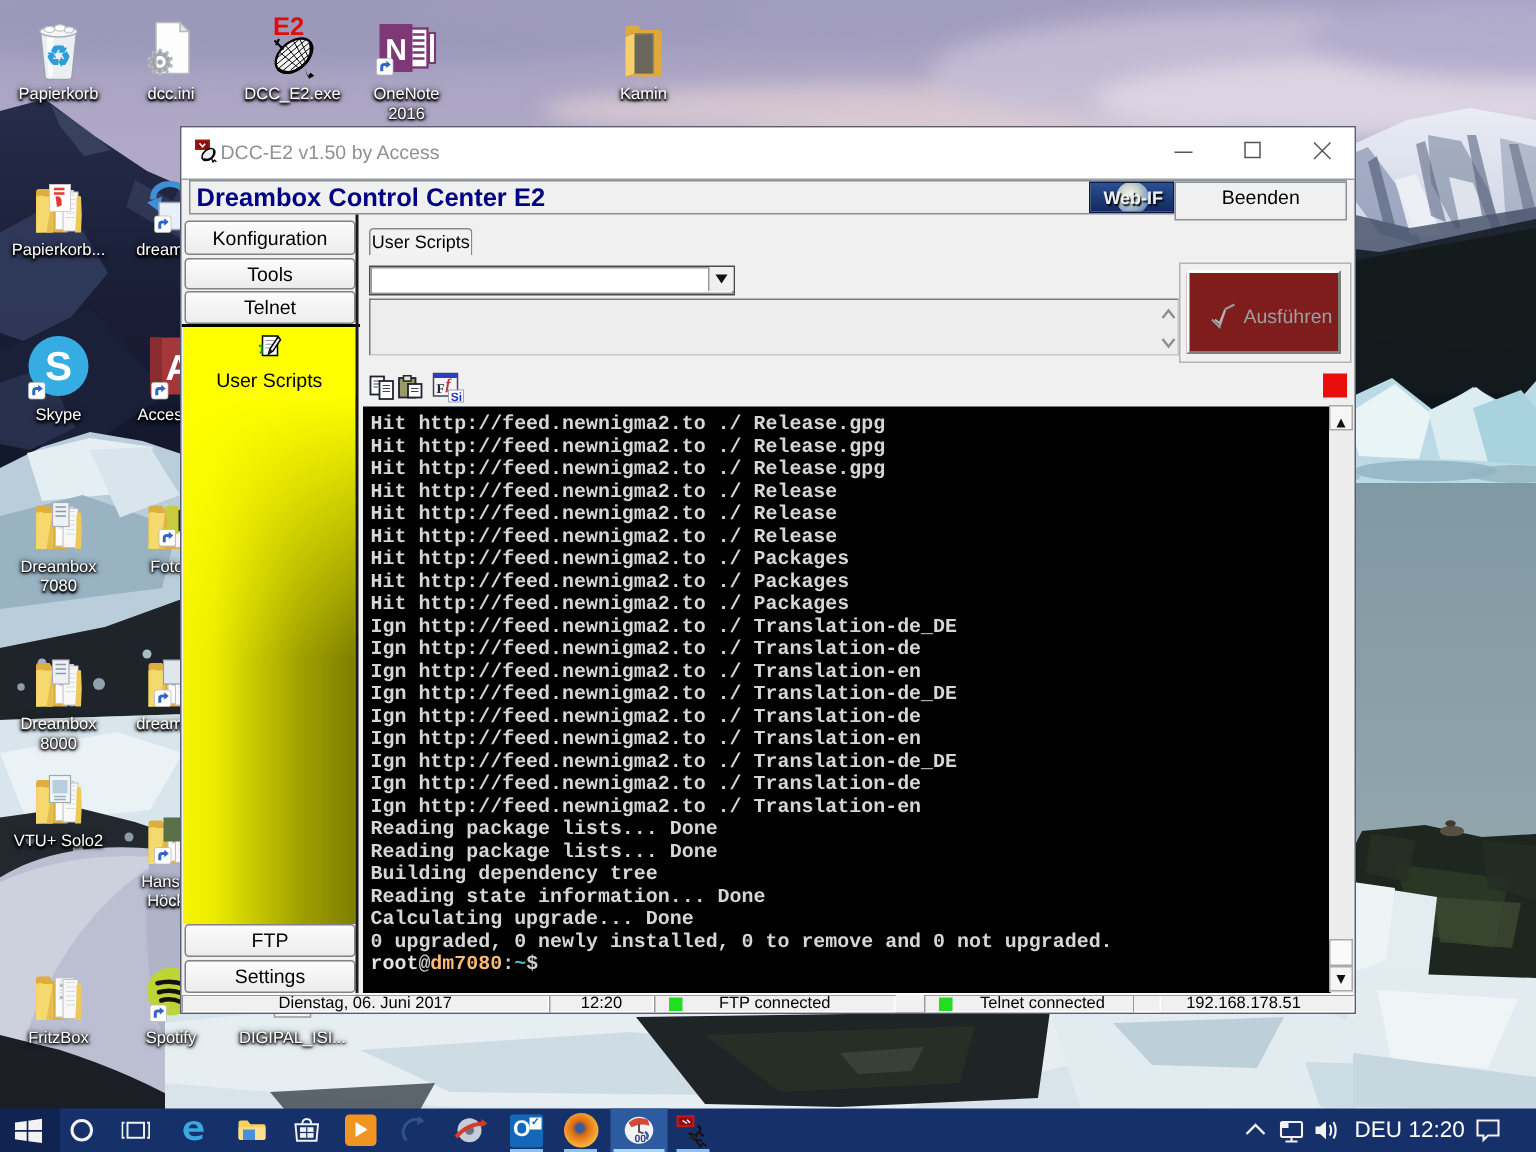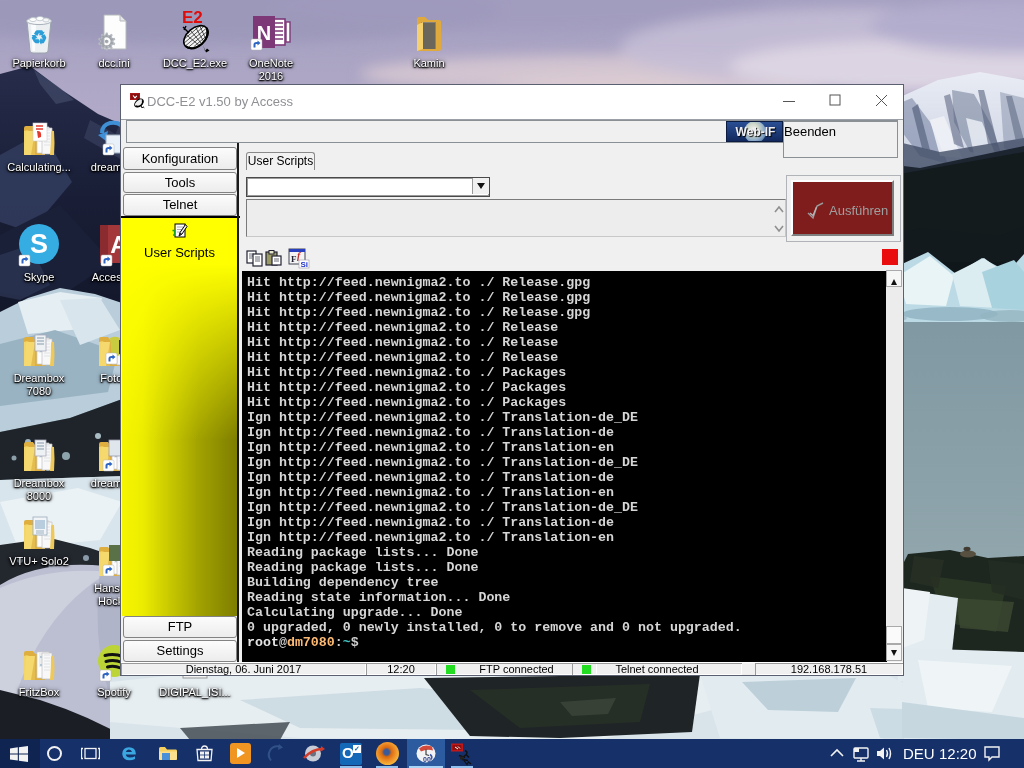--- a/index.html
+++ b/index.html
@@ -230,21 +230,21 @@
 </svg>
     <div class="lb">Kamin</div>
   </div>
 <div class="ic" style="left:1px;top:117px">
     <svg width="40" height="42" viewBox="0 0 40 42">
 <use href="#folder" x="2" y="4"></use>
 <rect x="14" y="6" width="14" height="18" fill="#fff" stroke="#ccc" stroke-width=".6"></rect>
 <path d="M17 9 L24 9 M17 12 L24 12" stroke="#e23b2e" stroke-width="1.6"></path>
 <path d="M18 14 Q23 13 22 20 L19 21 Z" fill="#e23b2e"></path>
 </svg>
-    <div class="lb">Calculating...</div>
+    <div class="lb">Papierkorb...</div>
   </div>
 <div class="ic" style="left:76px;top:117px">
     <svg width="40" height="42" viewBox="0 0 40 42">
 <path d="M30 14 Q28 4 16 6 Q8 8 8 16" fill="none" stroke="#3f8fd6" stroke-width="4"></path>
 <path d="M4 18 L14 14 L12 24 Z" fill="#3f8fd6"></path>
 <rect x="12" y="18" width="16" height="18" fill="#e8f0fa" stroke="#9ab" stroke-width="1"></rect>
 <use href="#scut" x="9" y="27"></use>
 </svg>
     <div class="lb">dreamb...</div>
   </div>
@@ -352,25 +352,26 @@
  <div class="abs" style="left:662px;top:16px;width:12px;height:1px;background:#555"></div>
  <svg class="abs" style="left:708px;top:9px" width="12" height="12">
       <rect x="1" y="1" width="10" height="10" fill="none" stroke="#555" stroke-width="1"></rect>
     </svg>
  <svg class="abs" style="left:754px;top:9px" width="13" height="13">
       <path d="M1 1 L12 12 M12 1 L1 12" stroke="#555" stroke-width="1"></path>
     </svg>
 
  <div class="abs" style="left:0;top:34px;width:782px;height:1px;background:#9aa0a6"></div>
  <div class="abs" style="left:5px;top:35px;width:772px;height:23px;border:1px solid #8b9095;background:#f0f0f0"></div>
+ <div class="abs" style="left:10px;top:37px;font-size:17px;font-weight:bold;color:#000080;font-family:'Liberation Sans'">Dreambox Control Center E2</div>
  <div class="abs" style="left:605px;top:36px;width:57px;height:21px;background:linear-gradient(#2a4f94,#12295e);border:1px solid #0c1c40;overflow:hidden">
    <div class="abs" style="left:17px;top:-1px;width:22px;height:22px;border-radius:50%;background:radial-gradient(circle at 42% 38%,#f2f4f0,#cfd8c8 30%,#8aa8c8 60%,#486e9e 85%,#2e4a78)"></div>
    <div class="abs" style="left:0;top:3px;width:57px;text-align:center;font-size:12px;font-weight:bold;color:#f0f0f4;text-shadow:1px 1px 1px #000">Web-IF</div>
  </div>
- <div class="abs" style="left:662px;top:36px;width:115px;height:37px;background:#f0f0f0;border:1px solid #8b9095;font-size:13px;line-height:19px;color:#000">Beenden</div>
+ <div class="abs" style="left:662px;top:36px;width:115px;height:26px;background:#f0f0f0;border:1px solid #8b9095;text-align:center;font-size:13px;line-height:19px;color:#000">Beenden</div>
 
  <div class="sbtn" style="top:62px;height:23px;line-height:21px">Konfiguration</div>
  <div class="sbtn" style="top:87px;height:21px;line-height:19px">Tools</div>
  <div class="sbtn" style="top:109px;height:22px;line-height:20px">Telnet</div>
  <div class="abs" style="left:0;top:131px;width:119px;height:2px;background:#000"></div>
  <div class="abs" style="left:1px;top:133px;width:115px;height:46px;background:#ffff00;text-align:center">
    <svg style="margin:4px auto 0" width="17" height="17" viewBox="0 0 17 17">
     <rect x="4" y="2" width="10" height="13" fill="#fff" stroke="#000" stroke-width="1"></rect>
     <path d="M6 5 h6 M6 7.5 h6 M6 10 h3" stroke="#999" stroke-width=".8"></path>
     <path d="M14.5 2.5 L9 10.5 L8 14 L11 12 L16 4.5 Z" fill="#f0f0f0" stroke="#000" stroke-width="1"></path>
@@ -458,21 +459,21 @@
  <div class="abs" style="left:765px;top:185px;width:16px;height:17px;background:#f6f6f6;border:1px solid #aaa"></div>
  <div class="abs" style="left:769.5px;top:191px;width:0;height:0;border:3.5px solid transparent;border-bottom:6px solid #111"></div>
  <div class="abs" style="left:765px;top:541px;width:16px;height:18px;background:#fafafa;border:1px solid #aaa"></div>
  <div class="abs" style="left:765px;top:559px;width:16px;height:17px;background:#f6f6f6;border:1px solid #aaa"></div>
  <div class="abs" style="left:769.5px;top:565px;width:0;height:0;border:3.5px solid transparent;border-top:6px solid #111"></div>
 
  <div class="abs" style="left:0;top:577px;width:782px;height:1px;background:#fff"></div>
  <div class="seg" style="left:0;width:245px">Dienstag, 06. Juni 2017</div>
  <div class="seg" style="left:245px;width:70px">12:20</div>
  <div class="seg" style="left:315px;width:161px"><span style="position:absolute;left:10px;top:2px;width:9px;height:9px;background:#22dd22"></span>FTP connected</div>
- <div class="seg" style="left:451px;width:170px"><span style="position:absolute;left:10px;top:2px;width:9px;height:9px;background:#22dd22"></span>Telnet connected</div>
+ <div class="seg" style="left:495px;width:158px"><span style="position:absolute;left:10px;top:2px;width:9px;height:9px;background:#22dd22"></span>Telnet connected</div>
  <div class="seg" style="left:634px;width:148px">192.168.178.51</div>
 </div>
 <div id="tb">
  <div style="position:absolute;left:0;top:0;width:40px;height:29px;background:rgba(0,0,10,.25)"></div>
  <svg class="ti" style="left:10px;width:18px" height="29" viewBox="0 0 18 18">
   <path d="M0 3.4 L7.8 2.3 L7.8 8.4 L0 8.4 Z M8.9 2.15 L18 0.9 L18 8.4 L8.9 8.4 Z M0 9.5 L7.8 9.5 L7.8 15.6 L0 14.5 Z M8.9 9.5 L18 9.5 L18 17 L8.9 15.75 Z" fill="#f2f2f2" transform="translate(0,0.5)"></path>
  </svg>
  <div class="ti" style="left:46px;width:17px">
       <div style="width:15px;height:15px;border:2px solid #f2f2f2;border-radius:50%"></div>
     </div>

